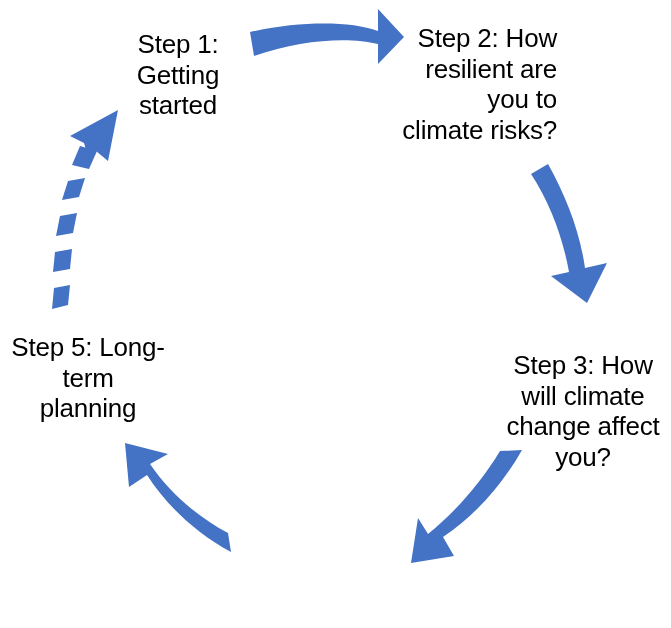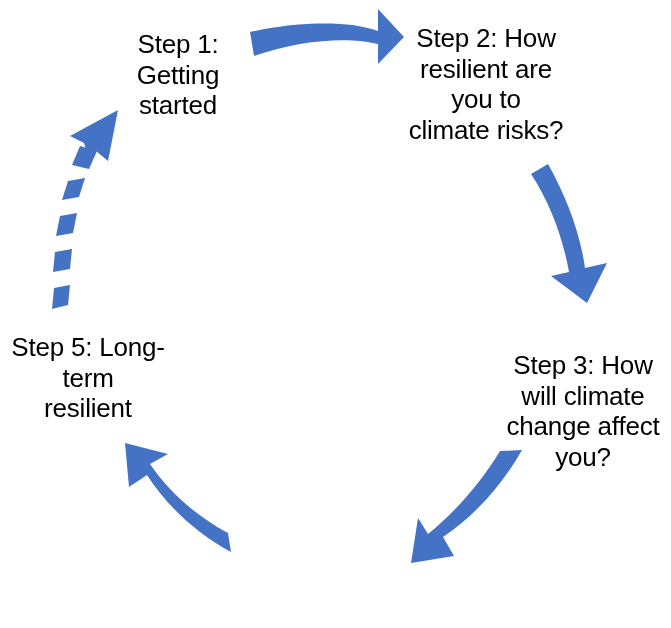--- a/index.html
+++ b/index.html
@@ -29,21 +29,21 @@
     position: absolute;
     text-align: center;
     color: #000000;
     font-family: "Liberation Sans", sans-serif;
     font-size: 26px;
     line-height: 30.5px;
     white-space: pre-line;
     letter-spacing: -0.2px;
   }
   #step-1-label { left: 108px; top: 29px;  width: 140px; }
-  #step-2-label { left: 398px; top: 23px;  width: 176px; }
+  #step-2-label { left: 381px; top: 23px;  width: 176px; text-align: right; }
   #step-3-label { left: 495px; top: 318px; width: 176px; margin-top: 32px; }
   #step-4-label { left: 248px; top: 498px; width: 176px; }
   #step-5-label { left: 0px;   top: 332px; width: 176px; }
 </style>
 </head>
 <body>
 
 <div id="diagram-root">
 
   <svg id="cycle-svg" viewBox="0 0 671 628" xmlns="http://www.w3.org/2000/svg">
@@ -120,15 +120,15 @@
 climate risks?</div>
 
   <div class="step-label" id="step-3-label">Step 3: How
 will climate
 change affect
 you?</div>
 
 
   <div class="step-label" id="step-5-label">Step 5: Long-
 term
-resilient</div>
+planning</div>
 
 </div>
 
 </body></html>

